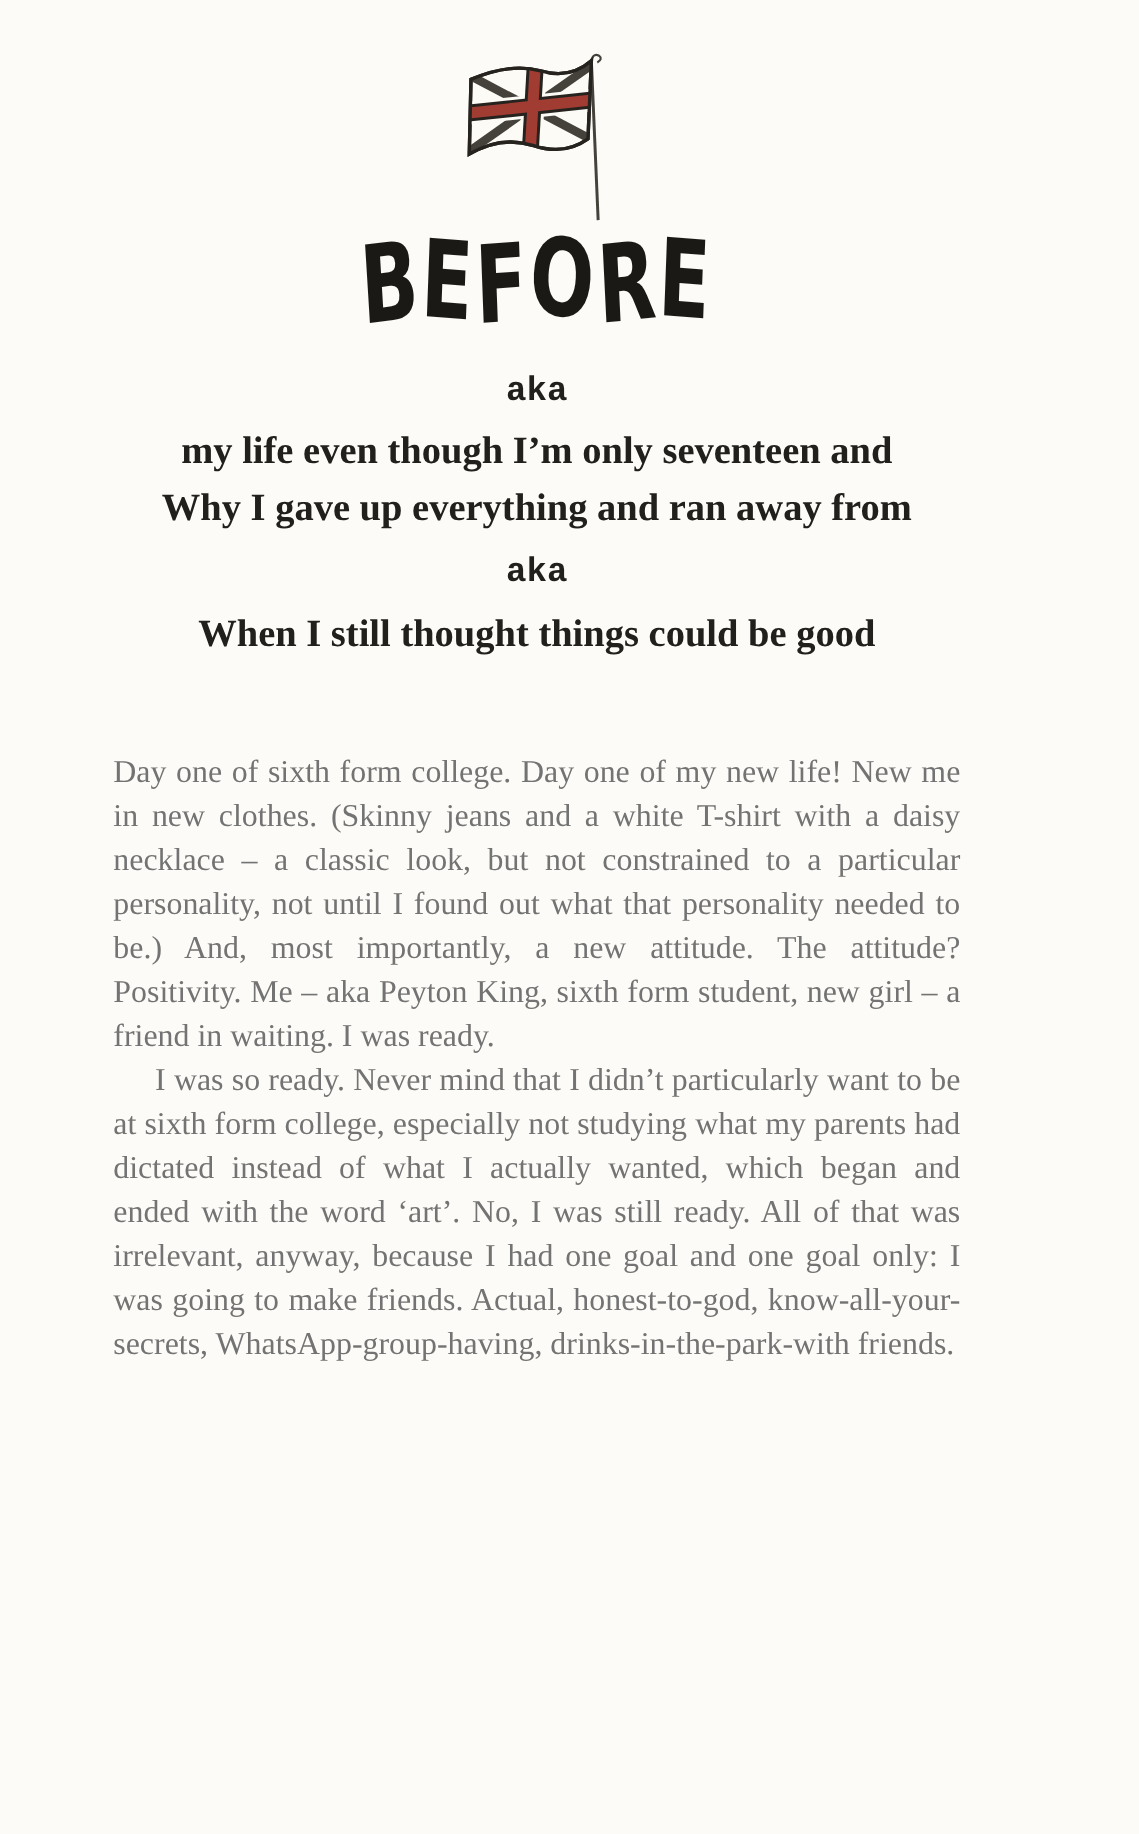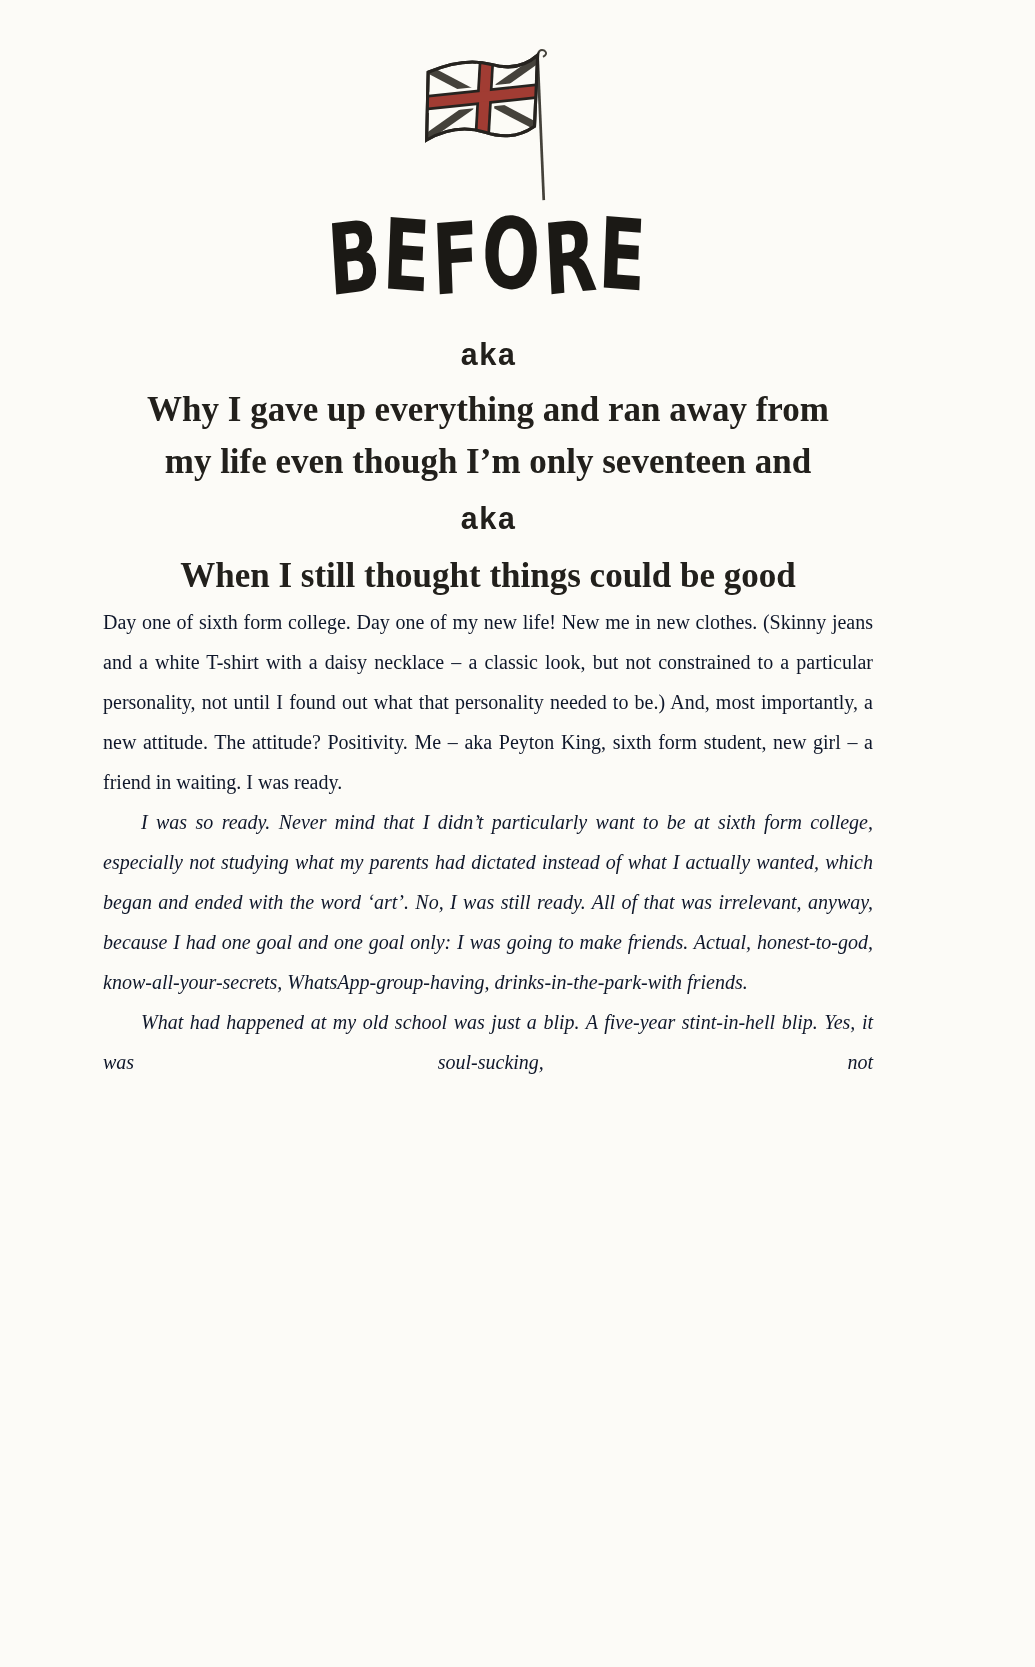--- a/index.html
+++ b/index.html
@@ -65,27 +65,28 @@
     margin: 10px 0 0 0;
     text-align: center;
     font-weight: bold;
     font-size: 35px;
     line-height: 52px;
     color: #22201c;
   }
   .subtitle .sline { display: block; }
   .subtitle.second { margin-top: 12px; }
   .body-text {
-    font-size: 20px;
+    margin-top: 80px;
+    font-size: 29px;
     line-height: 40px;
     text-align: justify;
-    color: #0f172a;
+    color: #737373;
   }
   .body-text p { margin: 0; }
-  .body-text p.indent { text-indent: 38px; font-style: italic; }
+  .body-text p.indent { text-indent: 38px; }
   .body-text p.force-justify { text-align-last: justify; }
 </style>
 </head>
 <body>
 
 <div class="page">
   <div class="content">
 
     <div class="flag-wrap">
       <svg viewBox="0 0 170 205" role="img">
@@ -111,28 +112,27 @@
       </svg>
     </div>
 
     <h1 class="chapter-title">
       <span>B</span><span>E</span><span>F</span><span>O</span><span>R</span><span>E</span>
     </h1>
 
     <div class="aka">aka</div>
 
     <h2 class="subtitle">
+      <span class="sline">my life even though I’m only seventeen and</span>
       <span class="sline">Why I gave up everything and ran away from</span>
-      <span class="sline">my life even though I’m only seventeen and</span>
     </h2>
 
     <div class="aka mid">aka</div>
 
     <h2 class="subtitle second">When I still thought things could be good</h2>
 
     <div class="body-text">
       <p>Day one of sixth form college. Day one of my new life! New me in new clothes. (Skinny jeans and a white T-shirt with a daisy necklace – a classic look, but not constrained to a particular personality, not until I found out what that personality needed to be.) And, most importantly, a new attitude. The attitude? Positivity. Me – aka Peyton King, sixth form student, new girl – a friend in waiting. I was ready.</p>
       <p class="indent">I was so ready. Never mind that I didn’t particularly want to be at sixth form college, especially not studying what my parents had dictated instead of what I actually wanted, which began and ended with the word ‘art’. No, I was still ready. All of that was irrelevant, anyway, because I had one goal and one goal only: I was going to make friends. Actual, honest-to-god, know-all-your-secrets, WhatsApp-group-having, drinks-in-the-park-with friends.</p>
-      <p class="indent force-justify">What had happened at my old school was just a blip. A five-year stint-in-hell blip. Yes, it was soul-sucking, not</p>
     </div>
 
   </div>
 </div>
 
 </body></html>

